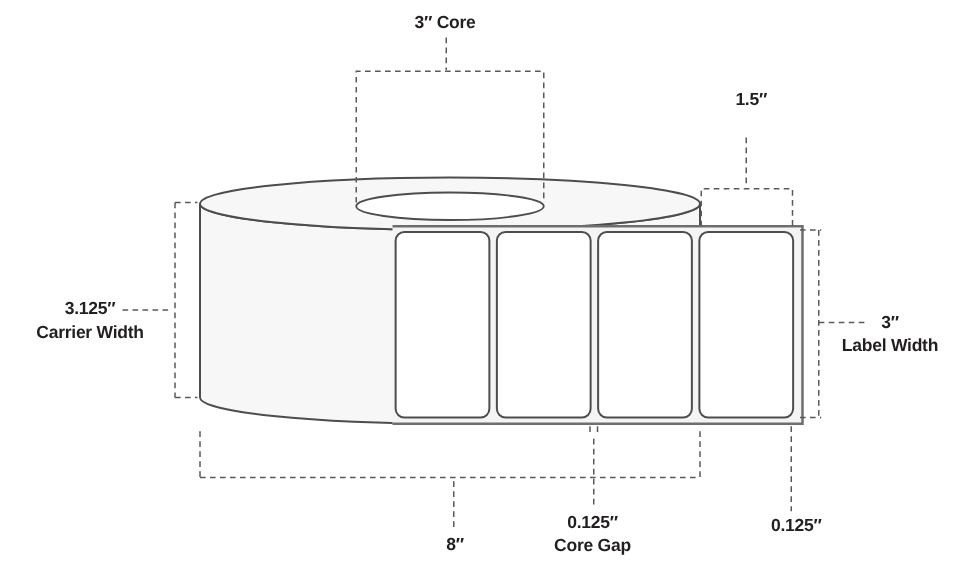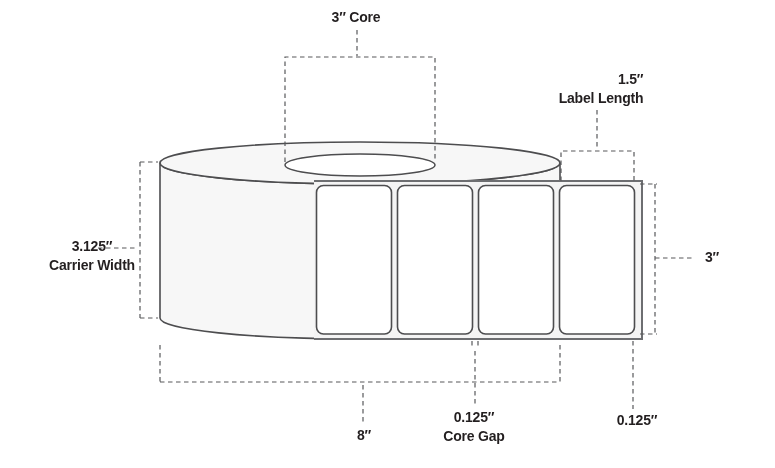--- a/index.html
+++ b/index.html
@@ -29,22 +29,22 @@
     font-weight: bold;
     line-height: 19px;
     color: #231f20;
     white-space: nowrap;
     letter-spacing: -0.2px;
   }
   .ann .ln { display: block; }
   .ann .inline { display: inline; }
   
   .ann-core          { left: 356px; top: 8px;   }
-  .ann-label-length  { left: 601px; top: 70px; text-align: right;  }
-  .ann-carrier-width { left: 72px;  top: 237px; margin-left: 20px; }
+  .ann-label-length  { left: 601px; top: 70px;  }
+  .ann-carrier-width { left: 72px;  top: 237px; }
   .ann-label-width   { left: 712px; top: 248px; }
   .ann-outer-diam    { left: 364px; top: 426px; }
   .ann-label-gap     { left: 474px; top: 408px; }
   .ann-label-radius  { left: 637px; top: 411px; }
 </style>
 </head>
 <body>
 
 <div class="stage">
 
@@ -88,30 +88,30 @@
     </g>
   </svg>
 
   <div class="ann ann-core">
     <span class="inline">3″</span>
     <span class="inline">Core</span>
   </div>
 
   <div class="ann ann-label-length">
     <span class="ln">1.5″</span>
-    <span class="ln">Label Length</span>
   </div>
 
   <div class="ann ann-carrier-width">
     <span class="ln">3.125″</span>
     <span class="ln">Carrier Width</span>
   </div>
 
   <div class="ann ann-label-width">
     <span class="ln">3″</span>
+    <span class="ln">Label Width</span>
   </div>
 
   <div class="ann ann-outer-diam">
     <span class="ln">8″</span>
   </div>
 
   <div class="ann ann-label-gap">
     <span class="ln">0.125″</span>
     <span class="ln">Core Gap</span>
   </div>

